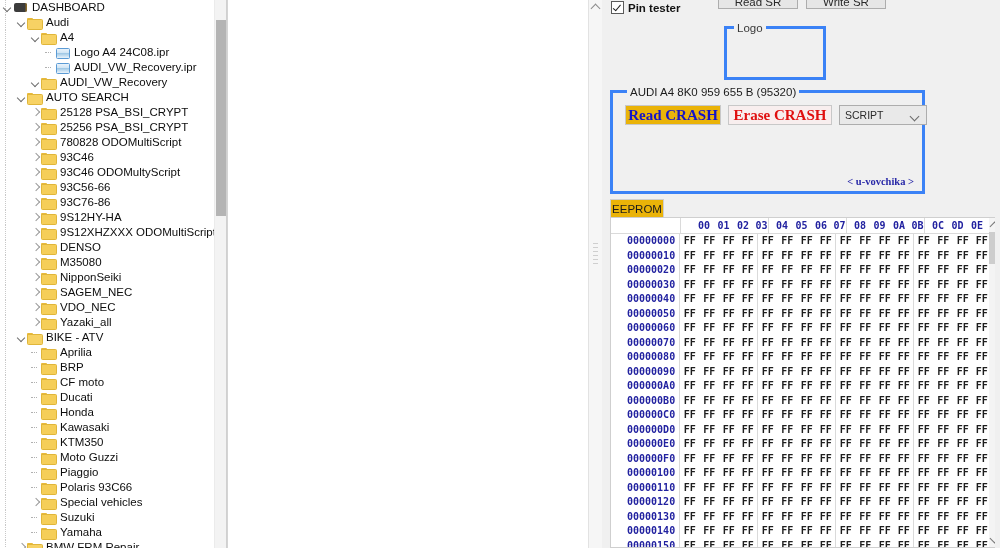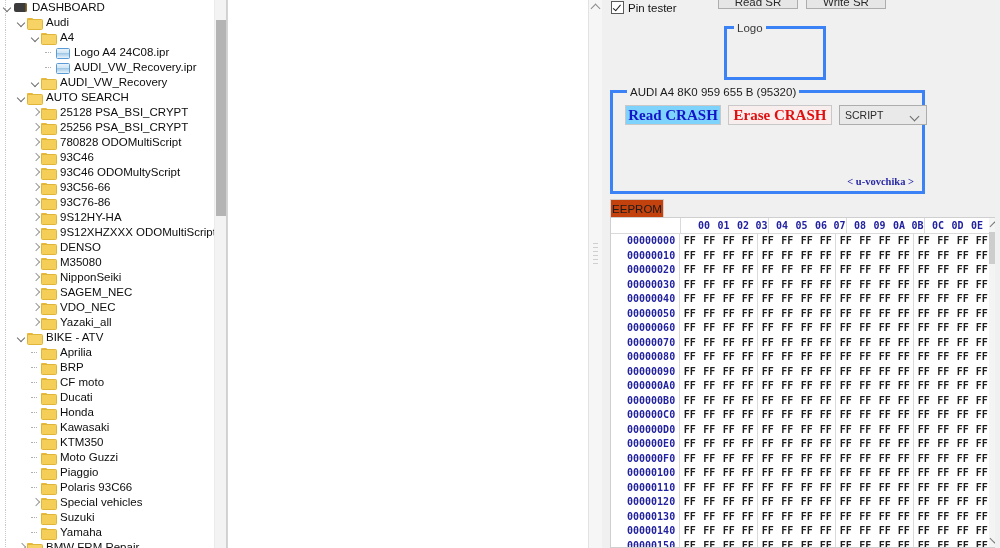--- a/index.html
+++ b/index.html
@@ -198,21 +198,21 @@
     position: absolute;
     left: 602px; top: 0;
     width: 398px; height: 548px;
     background: #f0f0f0;
   }
 
   .chk-row {
     position: absolute;
     left: 9px; top: 1px;
     display: flex; align-items: center;
-    font-size: 11.5px; color: #141414;
+    font-size: 11.5px; color: #141414; font-weight: bold;
   }
   .chk-box {
     width: 11px; height: 11px;
     border: 1px solid #5a5a5a;
     background: #fefefe;
     margin-right: 4px;
     position: relative;
     flex: 0 0 11px;
   }
   .chk-box.checked::after {
@@ -257,21 +257,21 @@
     white-space: nowrap;
   }
   #grp-logo { left: 122px; top: 26px; width: 96px; height: 48px; }
   #grp-info { left: 8px; top: 90px; width: 309px; height: 98px; text-decoration: underline; }
   #grp-info > .grp-title { left: 14px; font-size: 11.5px; color: #1b1b1b; }
 
   .crash-btn {
     position: absolute;
     top: 12px;
     height: 20px;
-    background: #7dd3fc;
+    background: #eab308;
     border: 1px solid #c8c8c8;
     font-weight: bold;
     font-size: 15px;
     display: flex;
     align-items: center;
     justify-content: center;
     box-sizing: border-box;
     font-family: "Liberation Serif", serif;
   }
   #btn-read-crash { left: 12px; width: 96px; color: #1414c8; }
@@ -311,21 +311,21 @@
   
   #eeprom-wrap {
     position: absolute;
     left: 8px; top: 199px;
     width: 390px; height: 349px;
   }
   #eeprom-tab {
     position: absolute;
     left: 0; top: 0;
     width: 54px; height: 19px;
-    background: #c2410c;
+    background: #eab308;
     border: 1px solid #cfcfcf;
     border-bottom: none;
     font-size: 11.5px;
     color: #1b1b1b;
     display: flex;
     align-items: center;
     justify-content: center;
     box-sizing: border-box;
   }
   #hex-frame {

